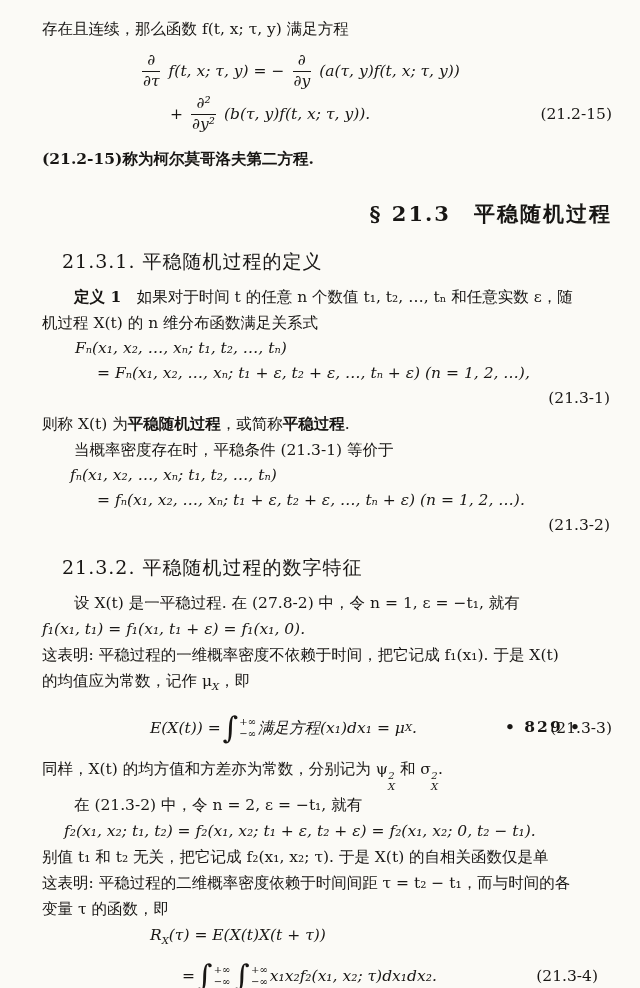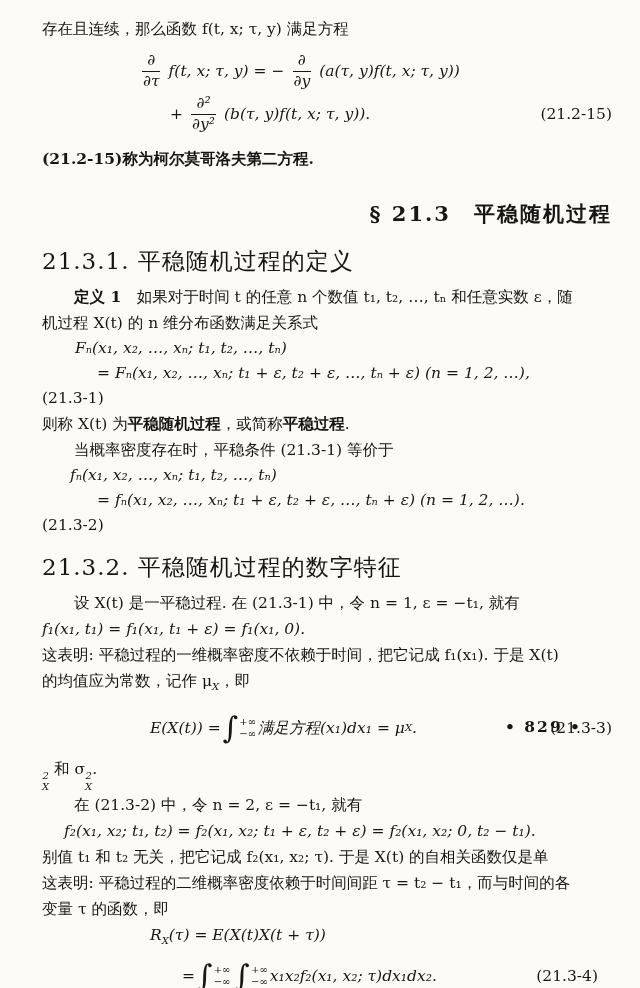--- a/index.html
+++ b/index.html
@@ -12,31 +12,31 @@
     overflow:hidden;
   }
   .page{box-sizing:border-box;width:640px;height:736px;padding:16px 28px 0 42px;position:relative;}
   .line{line-height:26px;white-space:nowrap;}
   .indent{padding-left:32px;}
   .b{font-weight:bold;}
   .m{font-style:italic;}
   
   .eqrow{display:flex;align-items:center;white-space:nowrap;}
   .eqlabel{margin-left:auto;font-style:normal;}
-  .eqlabel-line{line-height:25px;padding-right:2px;}
+  .eqlabel-line{text-align:right;line-height:25px;padding-right:2px;}
   .frac{display:inline-flex;flex-direction:column;align-items:center;vertical-align:middle;margin:0 4px;font-style:italic;line-height:1.15;}
   .fnum{display:block;padding:0 5px 1px 5px;border-bottom:1.4px solid #181614;}
   .fden{display:block;padding:1px 5px 0 5px;}
   .int{display:inline-flex;align-items:center;margin:0 2px;font-style:normal;}
   .isym{font-size:30px;line-height:1;}
   .ilim{display:inline-flex;flex-direction:column;font-size:10px;line-height:1.25;margin-left:1px;}
   .ss{display:inline-flex;flex-direction:column;align-items:center;font-size:10px;line-height:1.05;vertical-align:-5px;font-style:italic;}
   sub{font-size:10px;}
   .section-title{text-align:right;font-size:21px;font-weight:bold;letter-spacing:2px;margin-top:26px;line-height:32px;}
-  .subsection-title{font-size:23px;margin-top:16px;line-height:30px;letter-spacing:1px;}
+  .subsection-title{font-size:19px;margin-top:16px;line-height:30px;letter-spacing:1px;margin-left:20px;}
   .pagenum{position:absolute;right:58px;bottom:0;font-weight:bold;letter-spacing:2px;}
 </style>
 </head>
 <body>
 
 <div class="page">
 
   <div class="line">
     <span>存在且连续，那么函数 f(t, x; τ, y) 满足方程</span>
   </div>
@@ -114,21 +114,21 @@
     <div class="eqlabel-line">
       <span>(21.3-2)</span>
     </div>
   </div>
 
   <div class="subsection-title" style="margin-top:14px;">
     <span>21.3.2. 平稳随机过程的数字特征</span>
   </div>
 
   <div class="line indent" style="margin-top:8px;">
-    <span>设 X(t) 是一平稳过程. 在 (21.3-1) 中，令 n = 1, ε = −t₁, 就有</span>
+    <span>设 X(t) 是一平稳过程. 在 (27.8-2) 中，令 n = 1, ε = −t₁, 就有</span>
   </div>
 
   <div class="line m" style="text-align:left;">
     <span>f₁(x₁, t₁) = f₁(x₁, t₁ + ε) = f₁(x₁, 0).</span>
   </div>
 
   <div class="line">
     <span>这表明: 平稳过程的一维概率密度不依赖于时间，把它记成 f₁(x₁). 于是 X(t)</span>
   </div>
   <div class="line">
@@ -144,21 +144,21 @@
         <span>−∞</span>
       </span>
     </span>
     <span>满足方程(x₁)dx₁ = μ</span>
       <sub>X</sub>
       <span>.</span>
     <span class="eqlabel">(21.3-3)</span>
   </div>
 
   <div class="line">
-    <span class="ss">
+    <span>同样，X(t) 的均方值和方差亦为常数，分别记为 ψ</span><span class="ss">
         <span>2</span>
         <span>X</span>
       </span><span> 和 σ</span><span class="ss">
         <span>2</span>
         <span>X</span>
       </span><span>.</span>
   </div>
 
   <div class="line indent">
     <span>在 (21.3-2) 中，令 n = 2, ε = −t₁, 就有</span>

